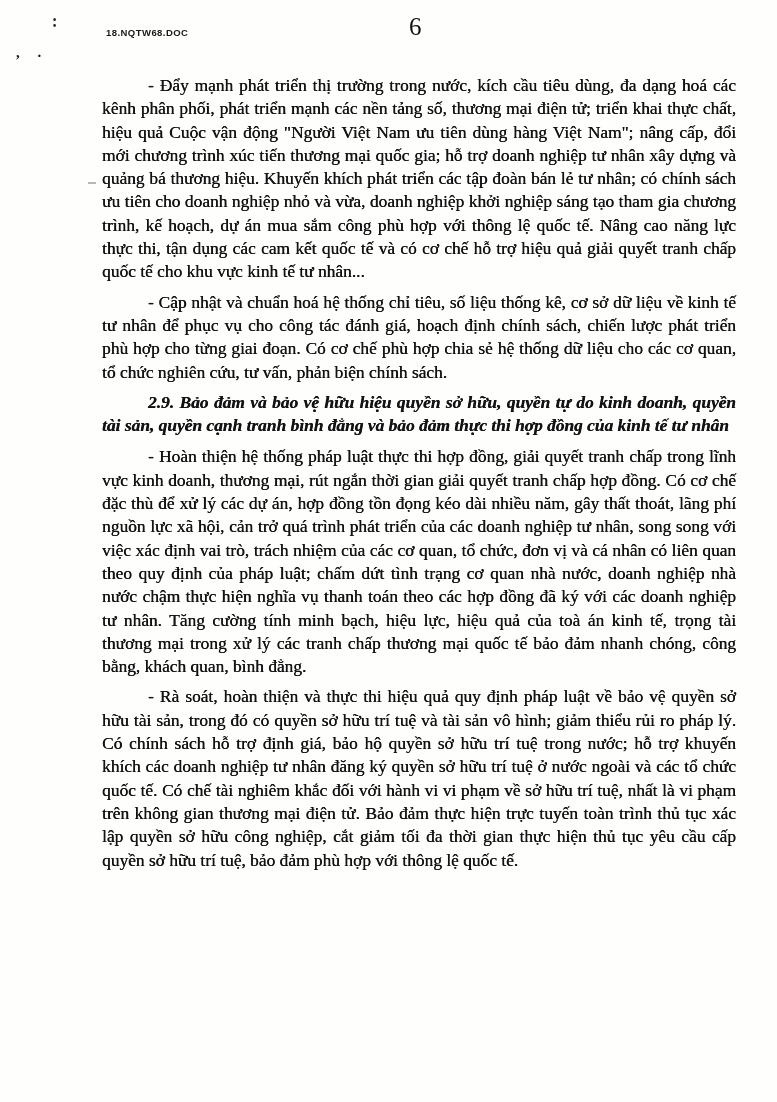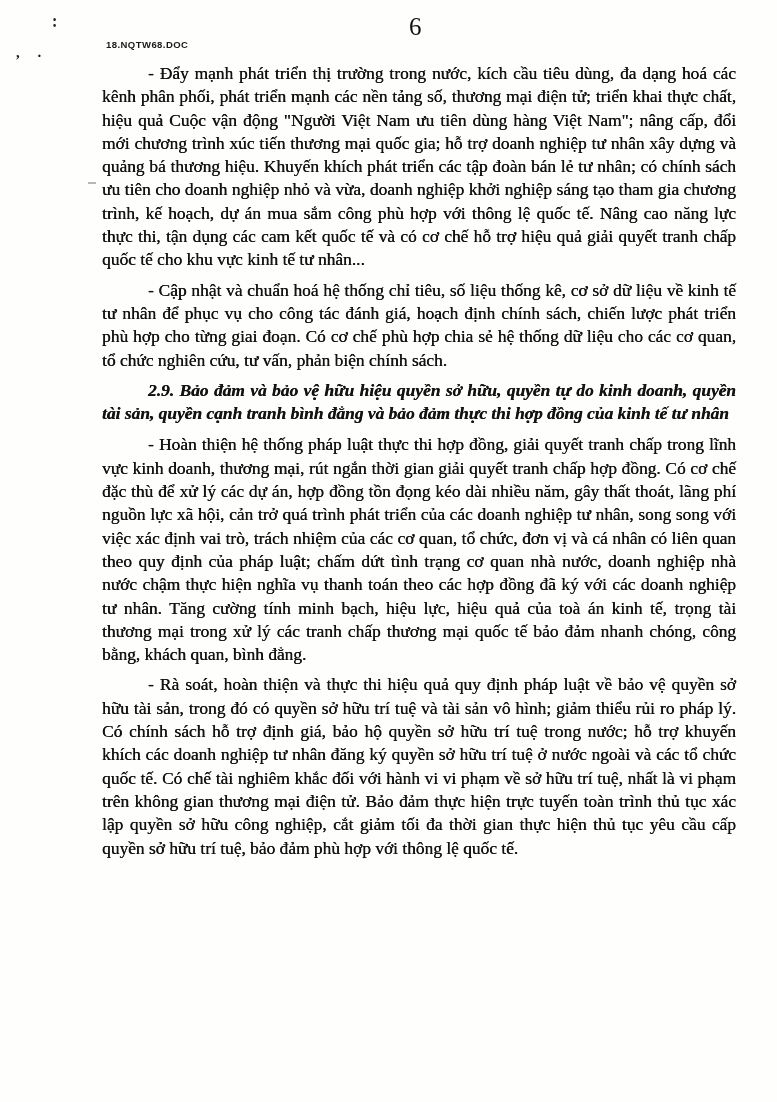--- a/index.html
+++ b/index.html
@@ -13,21 +13,21 @@
     height: 1102px;
     background: #fefefd;
     overflow: hidden;
     font-family: "Liberation Serif", "DejaVu Serif", serif;
     color: #131313;
   }
   
   .doc-label {
     position: absolute;
     left: 106px;
-    top: 39px;
+    top: 27px;
     font-family: "Liberation Sans", sans-serif;
     font-weight: bold;
     font-size: 9.5px;
     letter-spacing: 0.45px;
     color: #181818;
     white-space: nowrap;
   }
   .page-number {
     position: absolute;
     left: 409px;
@@ -59,21 +59,21 @@
     top: 182px;
     width: 8px;
     height: 2px;
     background: #9a9a9a;
     opacity: 0.7;
   }
   
   .content {
     position: absolute;
     left: 102px;
-    top: 62px;
+    top: 74px;
     width: 634px;
     font-size: 17.4px;
     line-height: 23.3px;
     text-align: justify;
     
     text-shadow: 0.3px 0 0 currentColor;
   }
   .content p {
     margin: 0 0 7px 0;
     text-indent: 46px;

